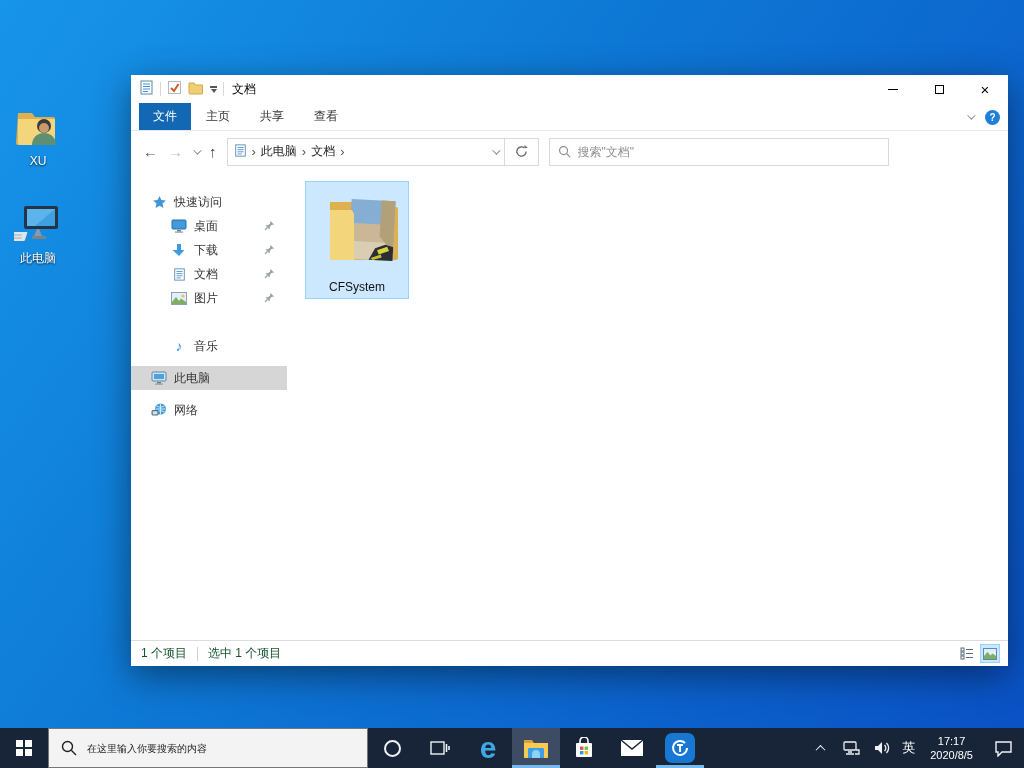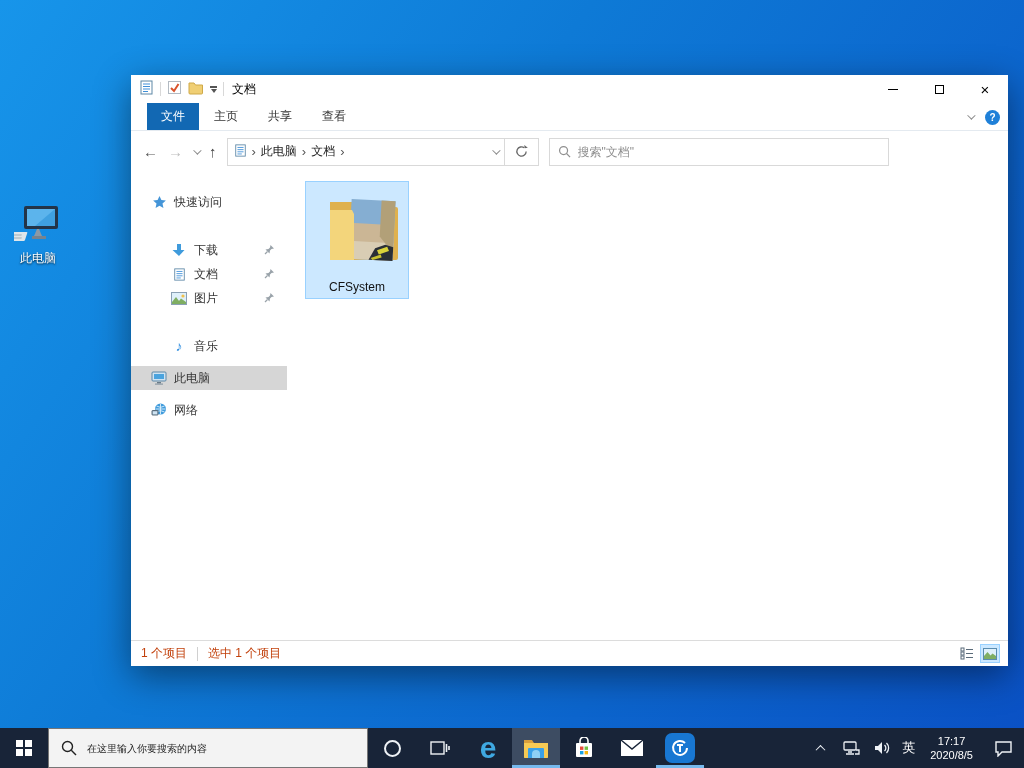--- a/index.html
+++ b/index.html
@@ -23,21 +23,21 @@
   .qat-chev .tri { width:0; height:0; border-left:3.5px solid transparent; border-right:3.5px solid transparent; border-top:4px solid #555; }
   .win-title { font-size:12px; color:#000; margin-left:2px; }
   .winbtns { position:absolute; right:0; top:0; height:28px; display:flex; }
   .wbtn { width:46px; height:28px; display:flex; align-items:center; justify-content:center; color:#000; }
   .glyph-min { width:10px; height:1px; background:#000; display:block; }
   .glyph-max { width:9px; height:9px; border:1px solid #000; display:block; }
   .glyph-close { font-size:15px; line-height:1; }
 
   .tabsrow { position:absolute; left:0; top:28px; right:0; height:28px; background:#fff; border-bottom:1px solid #e4eaf0; display:flex; align-items:stretch; }
   .tab { padding:0 15px; display:flex; align-items:center; font-size:12px; color:#333; }
-  .tab.file { background:#1268b3; color:#fff; margin-left:16px; padding:0 14px; }
+  .tab.file { background:#1268b3; color:#fff; margin-left:8px; padding:0 14px; }
   .tabs-right { position:absolute; right:8px; top:0; height:28px; display:flex; align-items:center; gap:12px; }
   .help-btn { width:15px; height:15px; border-radius:50%; background:#1f80d8; color:#fff; font-size:10px; font-weight:bold; display:flex; align-items:center; justify-content:center; }
 
   .addrrow { position:absolute; left:0; top:56px; right:0; height:41px; background:#fff; display:flex; align-items:center; }
   .navbtns { display:flex; align-items:center; gap:10px; padding:0 10px 0 12px; }
   .arrow { font-size:15px; line-height:1; }
   .chev { display:inline-block; width:6px; height:6px; border-right:1.4px solid #8a8a8a; border-bottom:1.4px solid #8a8a8a; }
   .chev.down { transform:rotate(45deg) translateY(-2px); }
   .addrbox { display:flex; align-items:center; height:28px; width:278px; border:1px solid #d9d9d9; padding:0 6px; gap:5px; }
   .crumb-sep { color:#555; font-size:13px; }
@@ -52,21 +52,21 @@
   .s-item .ic { width:16px; height:16px; display:flex; align-items:center; justify-content:center; flex:none; }
   .s-item.lvl0 { padding-left:20px; }
   .s-item.lvl1 { padding-left:40px; }
   .s-item.sel { background:#d6d6d6; }
   .pin { position:absolute; right:12px; top:6px; }
 
   .files { position:absolute; left:156px; top:97px; right:0; bottom:26px; background:#fff; }
   .file-item { position:absolute; left:18px; top:9px; width:104px; height:118px; background:#cce8ff; border:1px solid #99d1ff; text-align:center;padding-left:12px; }
   .file-item .fi-name { position:absolute; left:0; right:0; bottom:4px; font-size:12px; color:#111; }
 
-  .statusbar { position:absolute; left:0; bottom:0; right:0; height:26px; border-top:1px solid #dcdcdc; background:#fff; display:flex; align-items:center; padding:0 10px; gap:10px; color:#c2410c; }
+  .statusbar { position:absolute; left:0; bottom:0; right:0; height:26px; border-top:1px solid #dcdcdc; background:#fff; display:flex; align-items:center; padding:0 10px; gap:10px; color:#14532d; }
   .st-sep { width:1px; height:14px; background:#d0d0d0; }
   .viewbtns { position:absolute; right:8px; top:3px; display:flex; gap:3px; }
   .vbtn { width:20px; height:19px; display:flex; align-items:center; justify-content:center; border:1px solid transparent; }
   .vbtn.sel { background:#cce8ff; border-color:#99d1ff; }
 
   
   .taskbar { position:absolute; left:0; bottom:0; width:1024px; height:40px; background:#182438; display:flex; align-items:stretch; color:#eef2f6; }
   .t-cell { width:48px; display:flex; align-items:center; justify-content:center; position:relative; }
   .t-cell.active { background:#3d4c62; }
   .t-underline { position:absolute; left:0; right:0; bottom:0; height:3px; background:#76b9ed; }
@@ -83,20 +83,32 @@
   .ime { font-size:13px; color:#fff; }
   .clock { text-align:center; font-size:11px; line-height:14px; color:#fff; padding:0 6px; }
   .blueapp { width:30px; height:30px; border-radius:7px; background:#1877d2; display:flex; align-items:center; justify-content:center; }
 </style>
 </head>
 <body>
 
 <div class="stage">
 
 
+  <div class="d-icon" style="left:0;top:104px">
+    <div class="glyph">
+      <svg width="48" height="46" viewBox="0 0 48 46">
+        <path d="M4,8 h14 l3,4 h18 a2,2 0 0 1 2,2 v24 a2,2 0 0 1 -2,2 h-35 a2,2 0 0 1 -2,-2 z" fill="#dfb14e"></path>
+        <path d="M4,14 h37 v24 a2,2 0 0 1 -2,2 h-33 a2,2 0 0 1 -2,-2 z" fill="#f3d57b"></path>
+        <circle cx="30" cy="21" r="7" fill="#3a3a38"></circle>
+        <circle cx="30" cy="23" r="5" fill="#c79b6e"></circle>
+        <path d="M18,40 c0,-8 6,-12 12,-12 c6,0 12,4 12,12 z" fill="#5e8f72"></path>
+      </svg>
+    </div>
+    <div class="lbl">XU</div>
+  </div>
 
   <div class="d-icon" style="left:0;top:200px">
     <div class="glyph">
       <svg width="48" height="48" viewBox="0 0 48 48">
         <rect x="10" y="6" width="34" height="23" rx="2" fill="#233448"></rect>
         <rect x="13" y="9" width="28" height="17" fill="#3fa0e0"></rect>
         <path d="M13,9 h28 l-20,17 h-8 z" fill="#5cb4ec"></path>
         <path d="M25,29 l3,7 h-8 l3,-7 z" fill="#8b99a6"></path>
         <rect x="18" y="36" width="14" height="3" fill="#77838e"></rect>
         <g>
@@ -202,20 +214,36 @@
 
       <div class="s-item lvl0" style="top:18px">
         <span class="ic">
           <svg width="15" height="15" viewBox="0 0 16 16">
               <path d="M8,1 l2,4.4 4.8,0.5 -3.6,3.2 1,4.7 L8,11.4 3.8,13.8 l1,-4.7 L1.2,5.9 6,5.4 Z" fill="#4495d8"></path>
             </svg>
         </span>
         <span>快速访问</span>
       </div>
 
+      <div class="s-item lvl1" style="top:42px">
+        <span class="ic">
+          <svg width="16" height="14" viewBox="0 0 16 14">
+              <rect x="1" y="1" width="14" height="9" rx="1" fill="#3f9bdc" stroke="#2a6ea6"></rect>
+              <rect x="6" y="11" width="4" height="1.5" fill="#6a7b88"></rect>
+              <rect x="4" y="12.5" width="8" height="1.2" fill="#8b99a4"></rect>
+            </svg>
+        </span>
+        <span>桌面</span>
+        <span class="pin">
+          <svg width="11" height="11" viewBox="0 0 11 11">
+              <path d="M6.5,1 L10,4.5 L7.5,5 L6,6.5 L5.5,9.5 L1.5,5.5 L4.5,5 L6,3.5 Z" fill="#9aa3aa"></path>
+              <path d="M1,10 L3.5,7.5" stroke="#9aa3aa" stroke-width="1.2"></path>
+            </svg>
+        </span>
+      </div>
 
       <div class="s-item lvl1" style="top:66px">
         <span class="ic">
           <svg width="14" height="15" viewBox="0 0 14 15">
               <path d="M5,1 h4 v6 h3.5 L7,13 0.5,7 H5 Z" fill="#3f9bdc"></path>
             </svg>
         </span>
         <span>下载</span>
         <span class="pin">
           <svg width="11" height="11" viewBox="0 0 11 11">

